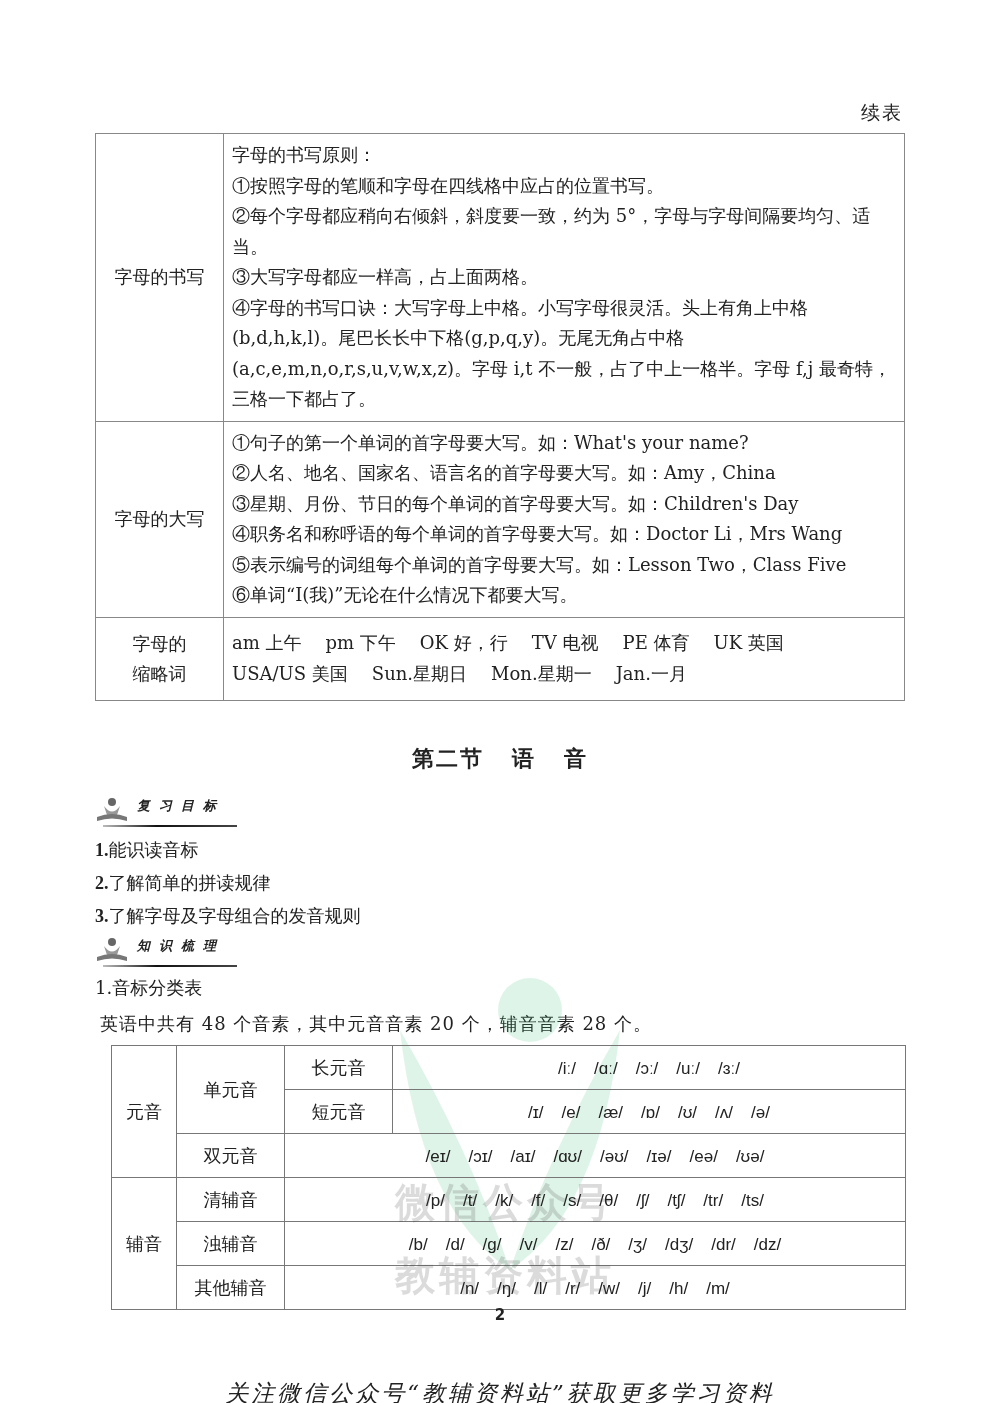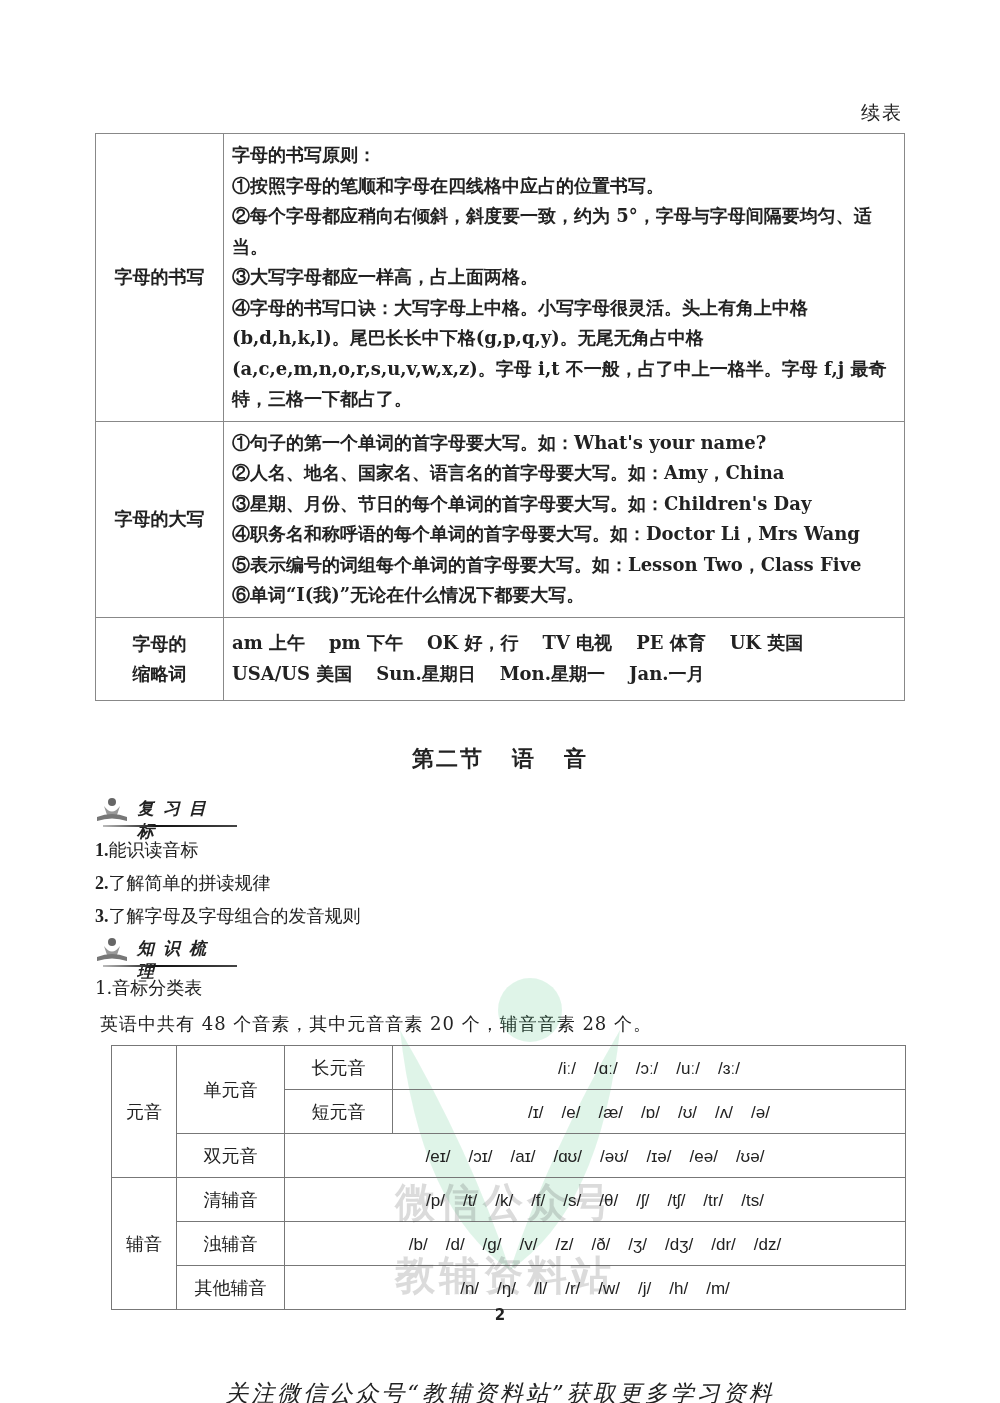--- a/index.html
+++ b/index.html
@@ -2,31 +2,31 @@
 <html><head>
 <meta charset="utf-8">
 <style>
   html,body{margin:0;padding:0;background:#fff;}
   body{width:1000px;height:1403px;position:relative;overflow:hidden;
        font-family:"DejaVu Serif","Liberation Serif",serif;color:#222;}
   .abs{position:absolute;}
   .cont-label{right:97px;top:100px;font-size:19px;letter-spacing:2px;}
   table{border-collapse:collapse;}
   .t1{position:absolute;left:95px;top:133px;width:810px;border:1.5px solid #333;font-size:18px;}
-  .t1 td{border:1px solid #888;vertical-align:middle;font-weight:bold;}
+  .t1 td{border:1px solid #888;vertical-align:middle;}
   .t1 td.h{width:125px;text-align:center;line-height:30px;}
   .t1 td.c{padding:6px 8px 6px 8px;line-height:30.5px;}
   .t1 td.c div{white-space:normal;}
   .abbr span{margin-right:24px;}
   .section-title{left:0;width:1000px;top:744px;text-align:center;font-size:22px;font-weight:bold;
        font-family:"DejaVu Sans","Liberation Sans",sans-serif;letter-spacing:2px;}
   .section-title span{margin:0 14px;}
   .banner{left:95px;height:34px;width:142px;}
   .banner .logo{position:absolute;left:0;top:2px;width:34px;height:28px;}
-  .banner .txt{position:absolute;left:42px;top:2px;font-size:17px;font-weight:bold;letter-spacing:9px;
+  .banner .txt{position:absolute;left:42px;top:2px;font-size:13px;font-weight:bold;letter-spacing:9px;
        font-family:Liberation Sans, sans-serif;font-style:italic;}
   .banner .line{position:absolute;left:8px;right:0;bottom:2px;height:2px;background:linear-gradient(90deg,#bbb,#111 40%,#444);}
   .obj{left:95px;font-size:18px;}
   .obj b{font-family:"Liberation Serif",serif;}
   .h2{left:95px;top:976px;font-size:18px;font-weight:normal;}
   .intro{left:100px;top:1012px;font-size:18px;letter-spacing:1px;}
   .t2{position:absolute;left:111px;top:1045px;width:795px;border:1.5px solid #333;font-size:18px;}
   .t2 td{border:1px solid #777;height:41px;text-align:center;}
   .t2 td.ph{word-spacing:0;}
   .ph span{display:inline-block;margin:0 9px;font-family:Liberation Sans, sans-serif;font-size:17px;}

